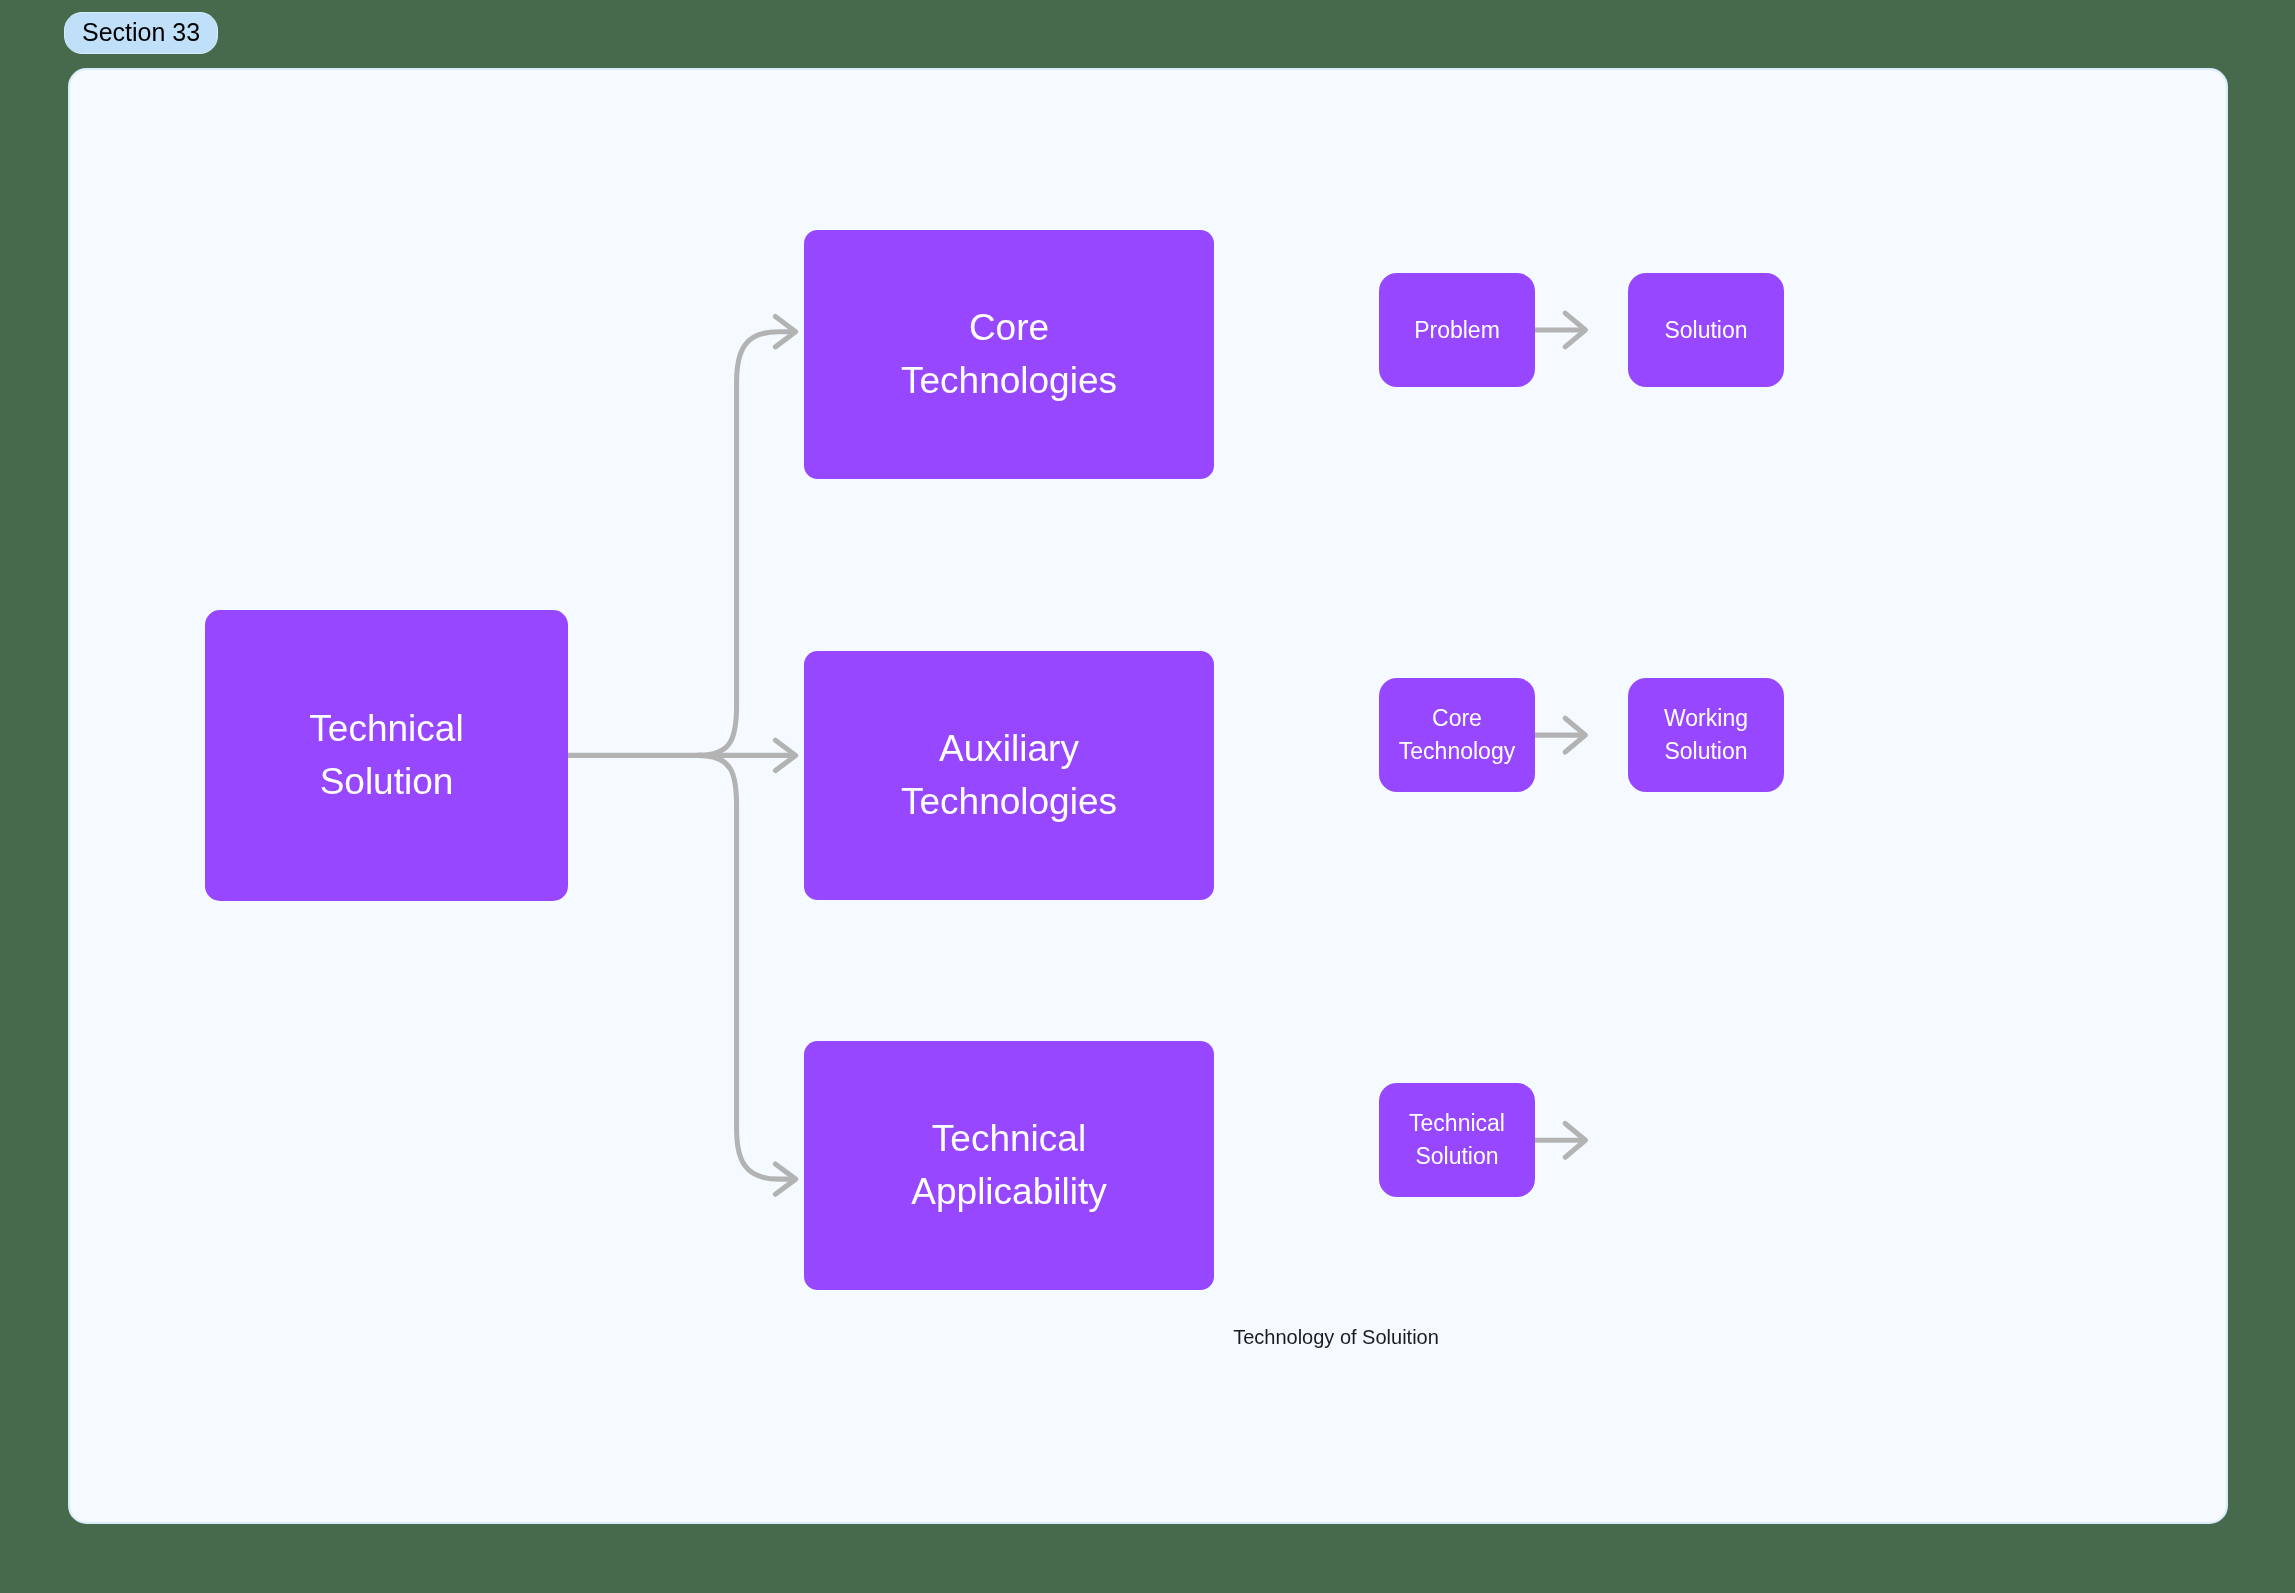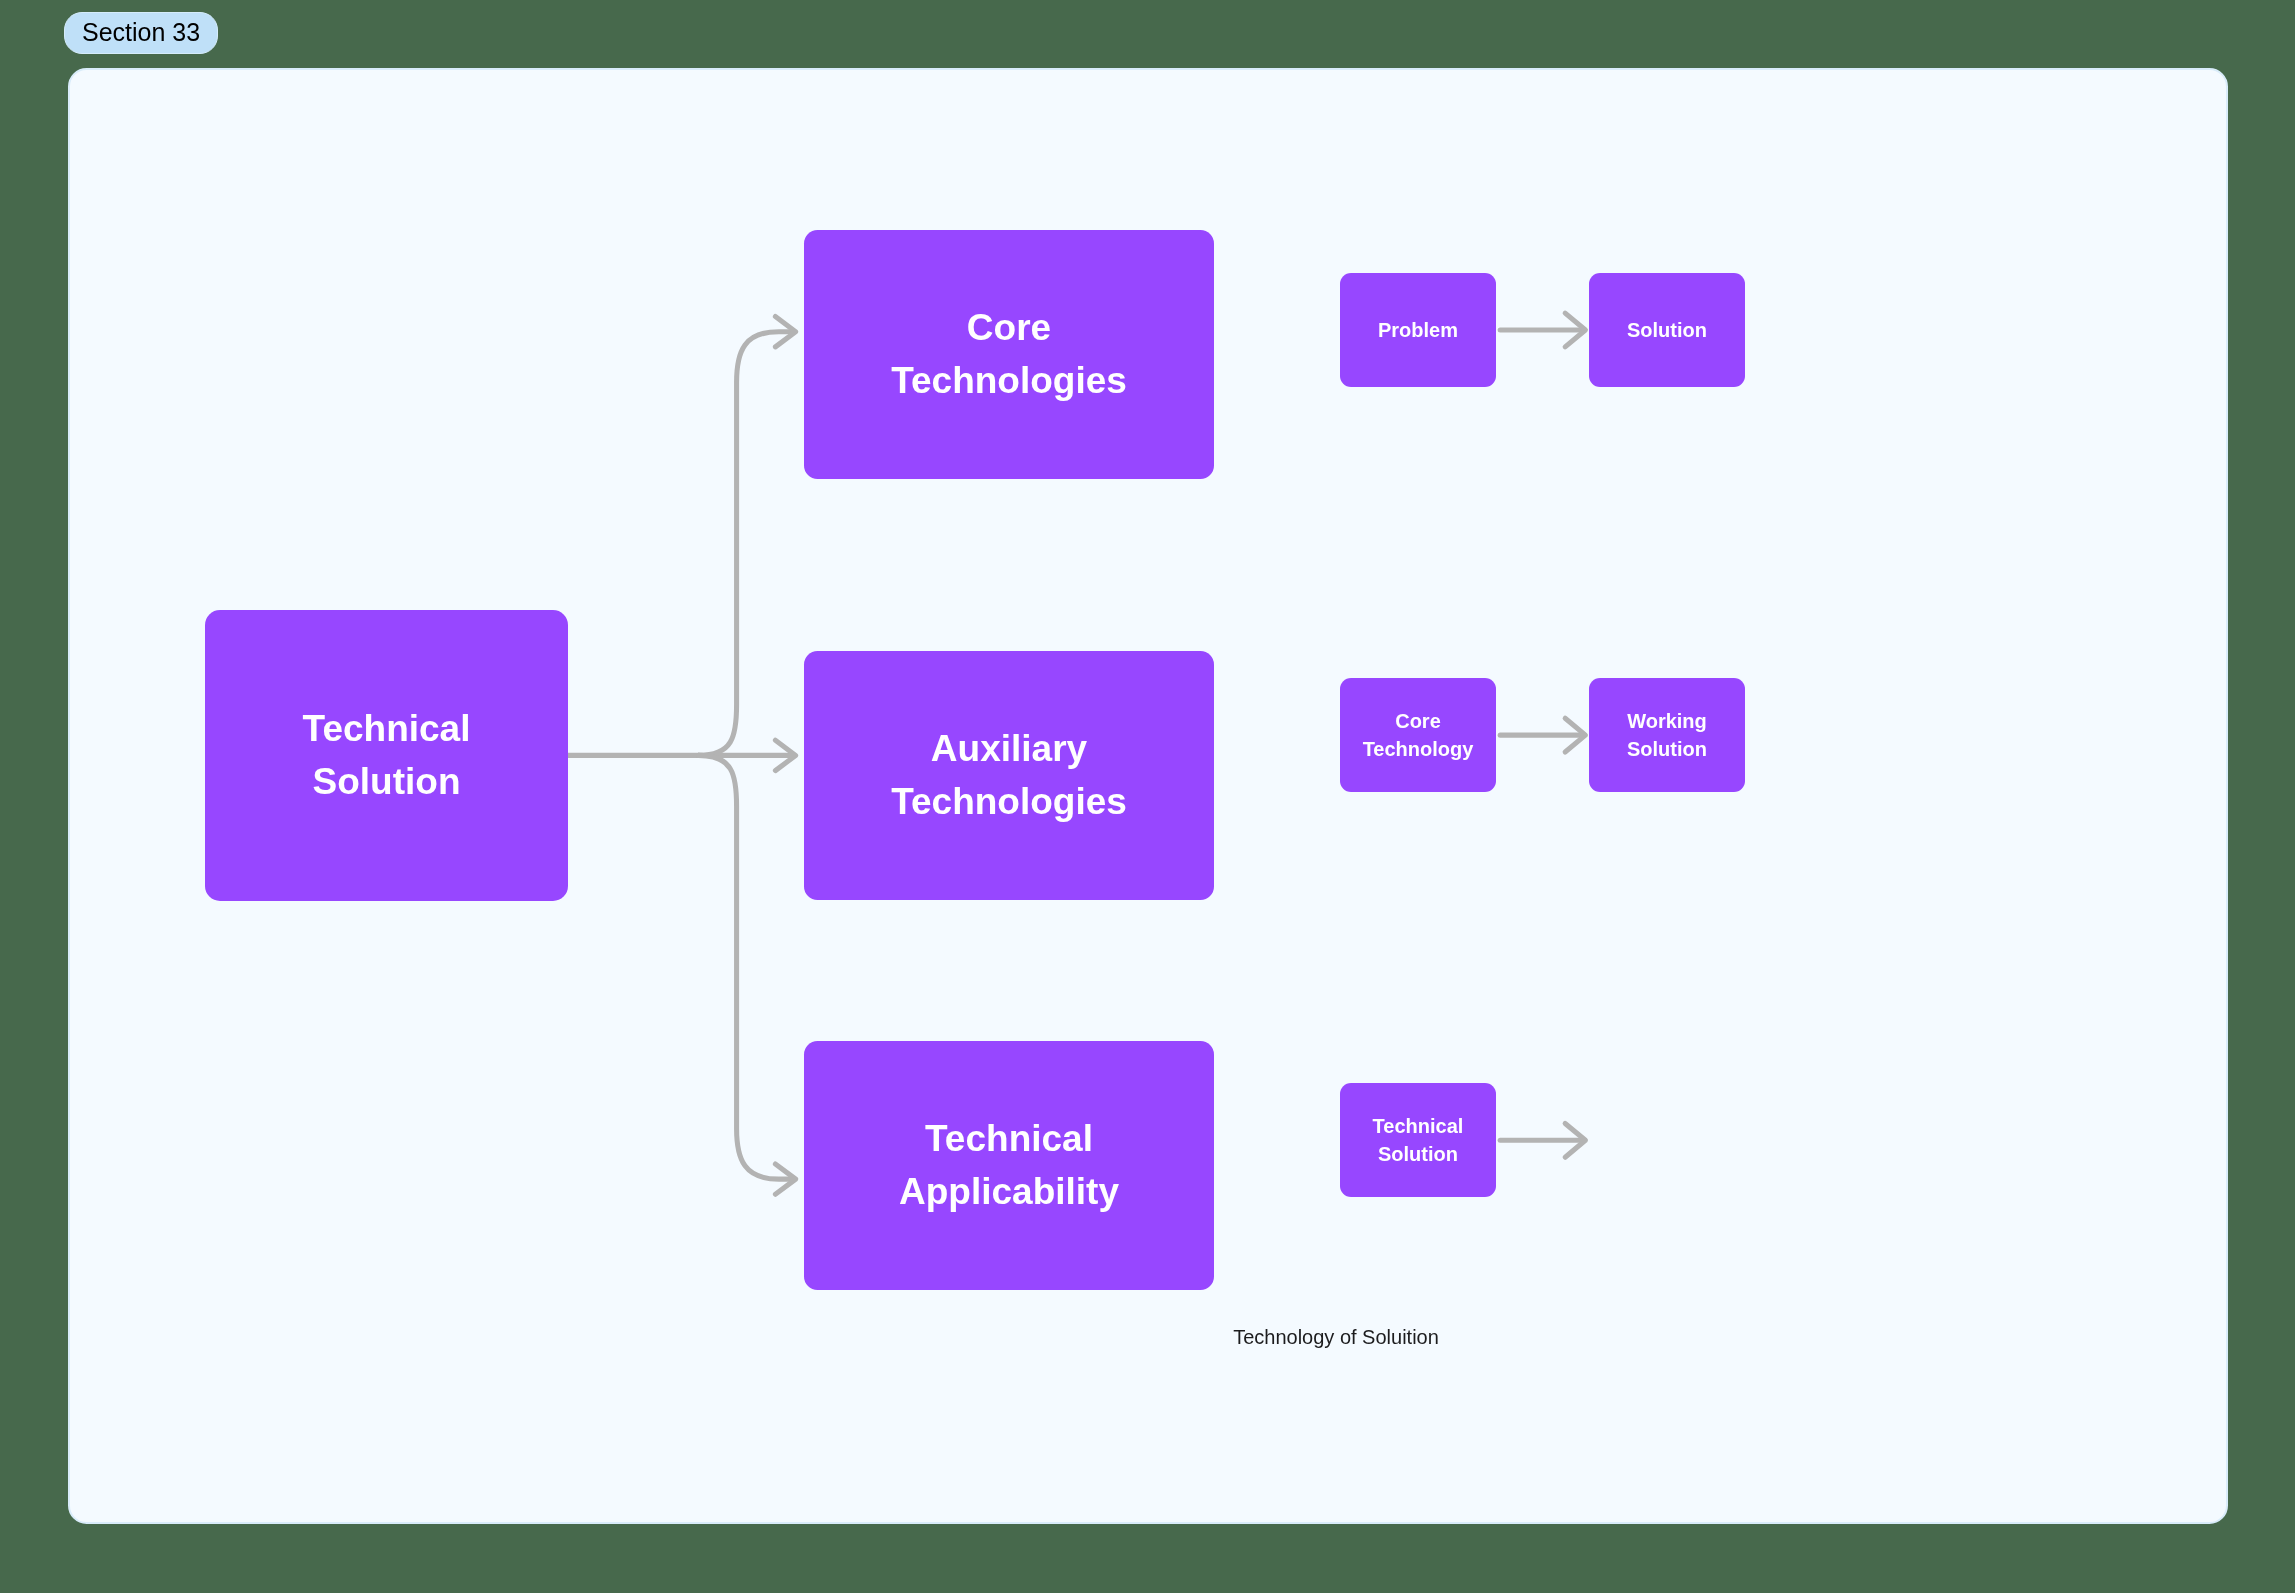--- a/index.html
+++ b/index.html
@@ -73,21 +73,20 @@
     justify-content: center;
     text-align: center;
     box-sizing: border-box;
     z-index: 2;
   }
 
   .node-label {
     display: block;
     white-space: pre-line;
     line-height: 1.42;
-    font-weight: bold;
   }
 
   
   .node-root {
     left: 135px;
     top: 540px;
     width: 363px;
     height: 291px;
     font-size: 37px;
     border-radius: 15px;
@@ -102,22 +101,23 @@
     border-radius: 13.5px;
   }
   .node-branch.row-1 { top: 160px; }
   .node-branch.row-2 { top: 581px; }
   .node-branch.row-3 { top: 971px; }
 
   
   .node-small {
     width: 156px;
     height: 114px;
-    font-size: 20px;
-    border-radius: 11px;
+    font-size: 23px;
+    border-radius: 18px;
+    margin-left: 39px;
   }
   .node-small.col-a { left: 1270px; }
   .node-small.col-b { left: 1519px; }
   .node-small.row-1 { top: 203px; }
   .node-small.row-2 { top: 608px; }
   .node-small.row-3 { top: 1013px; }
 
   
   .caption {
     position: absolute;

